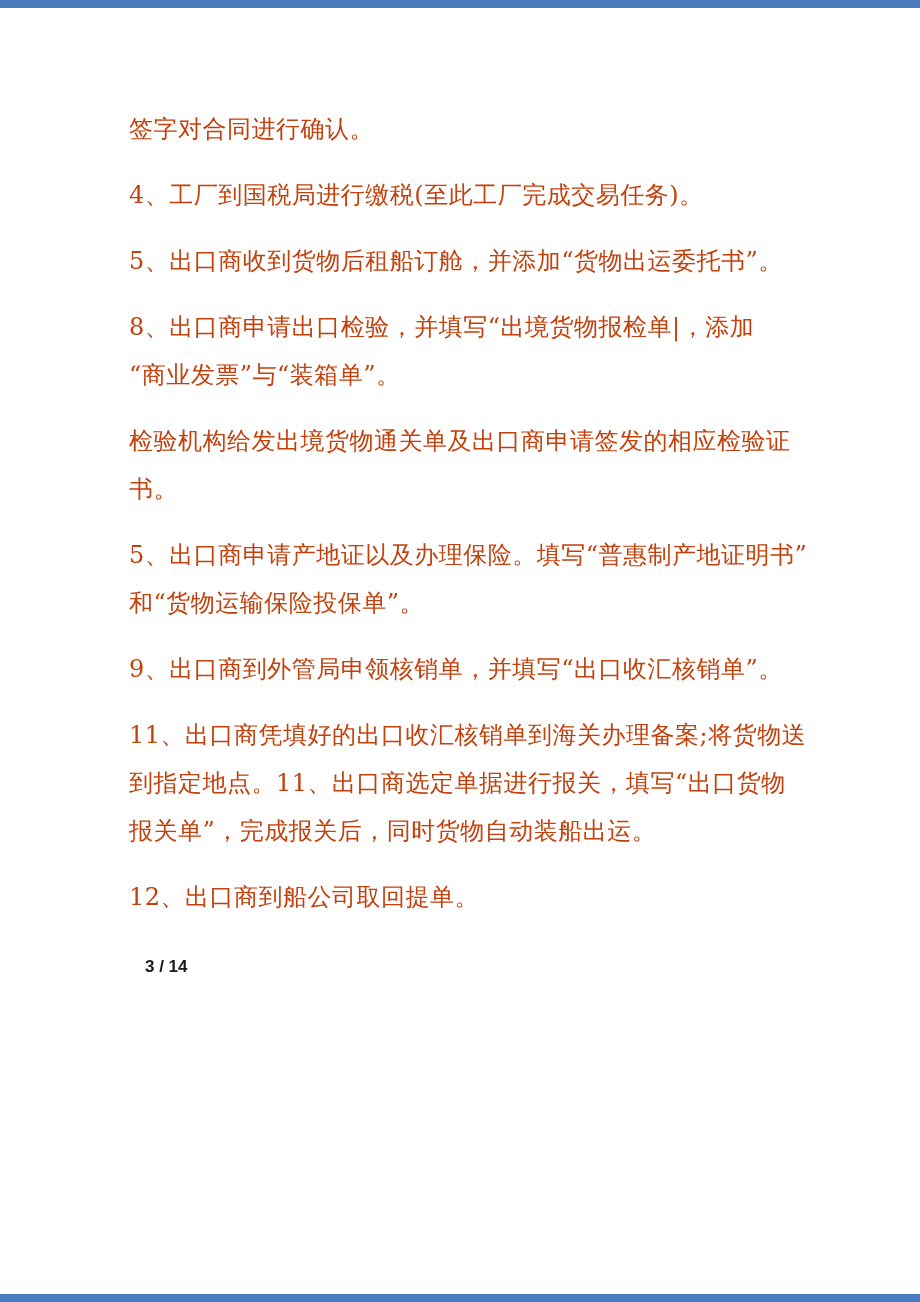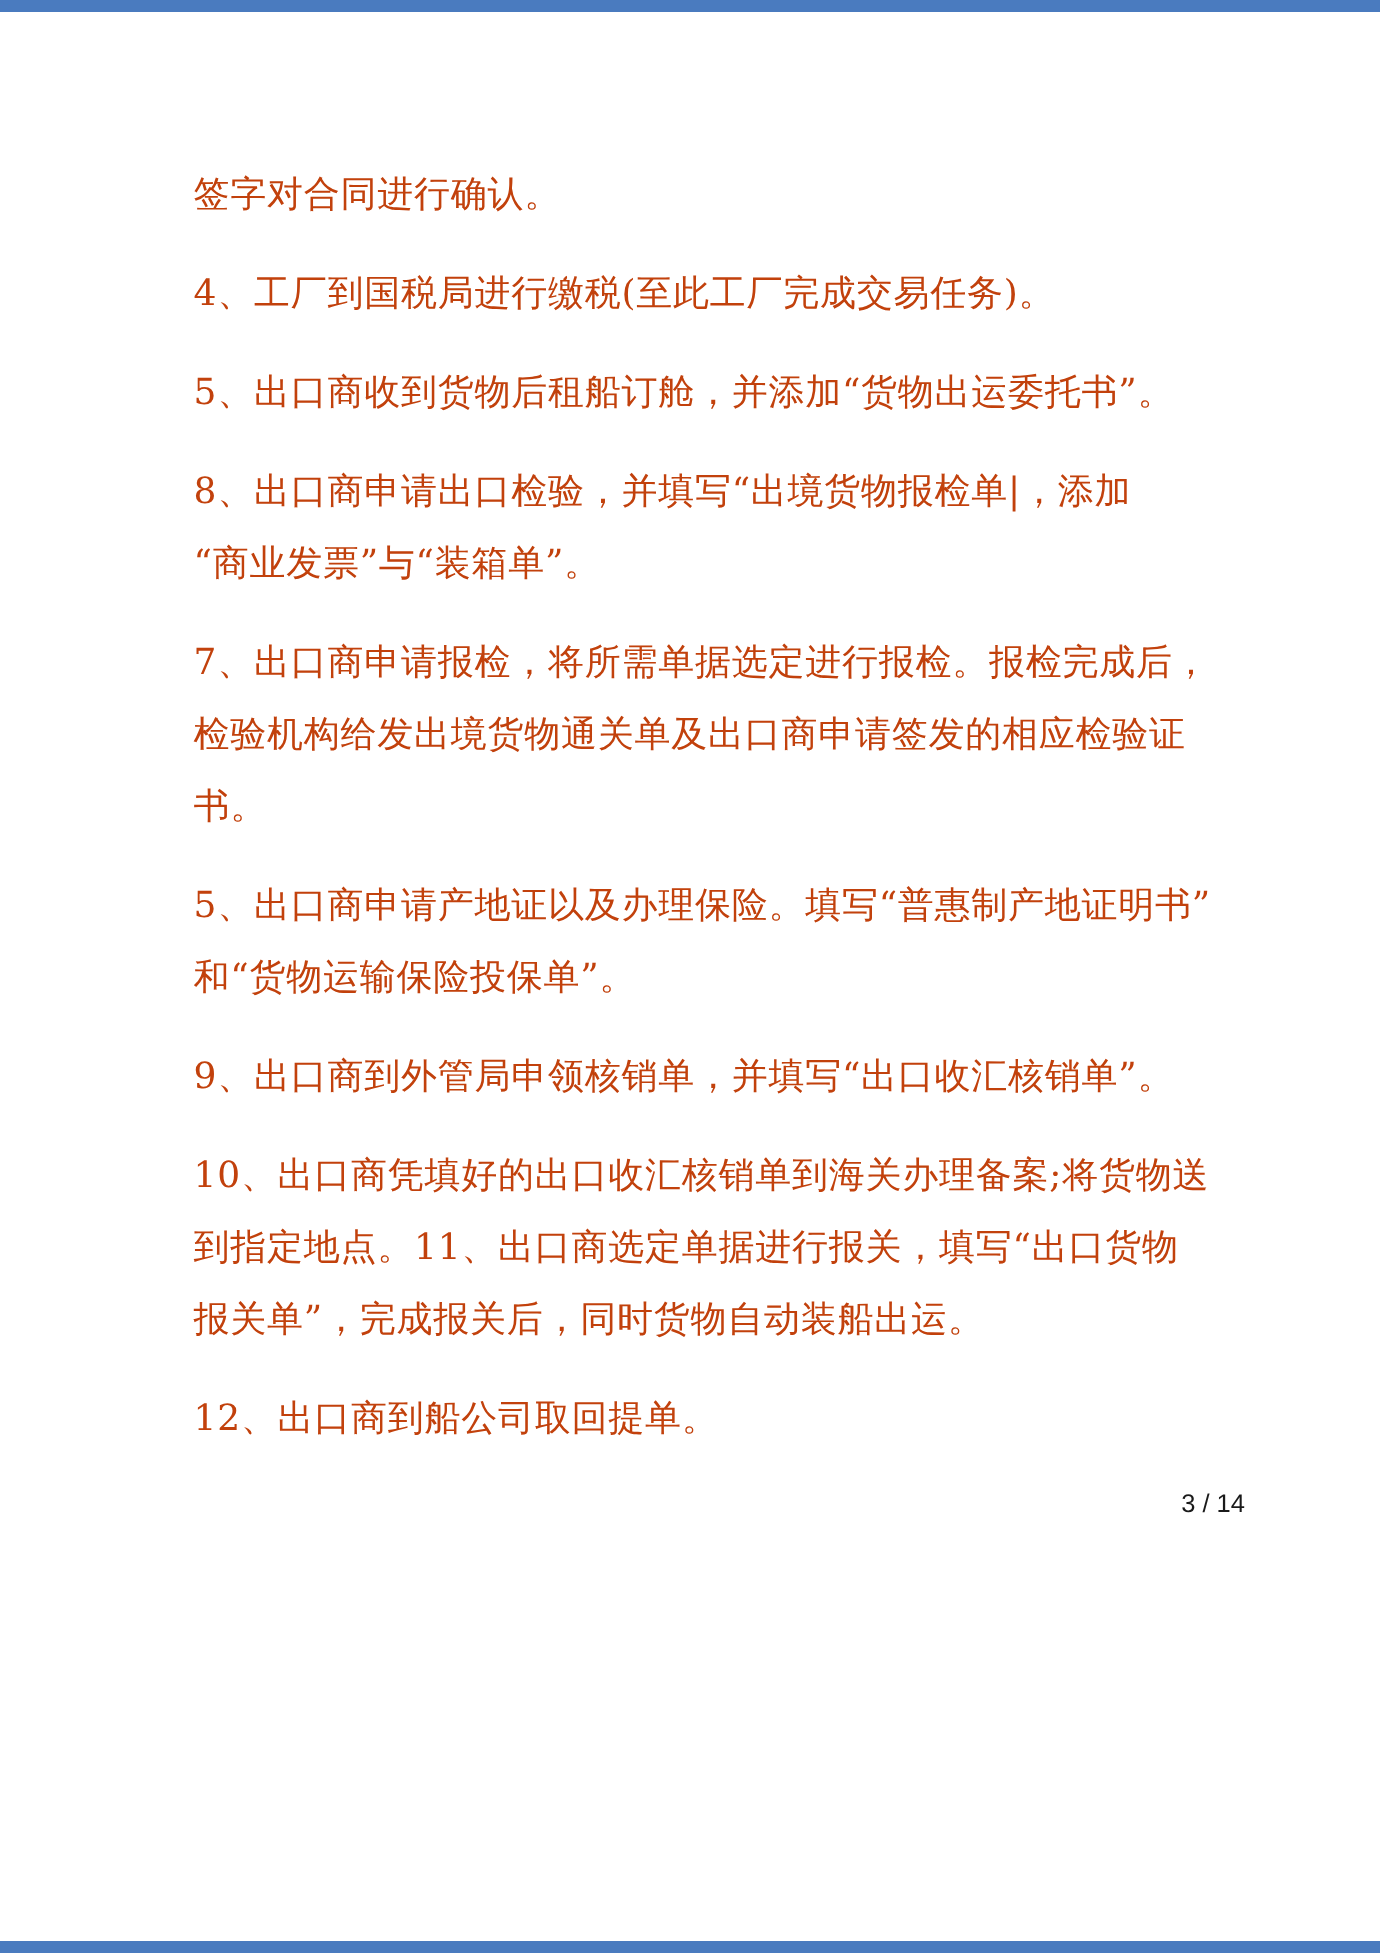--- a/index.html
+++ b/index.html
@@ -28,28 +28,27 @@
   .para { margin:0 0 18px 0; padding:0; }
   .line {
     font-size:24px;
     line-height:48px;
     letter-spacing:0.5px;
     color:#c2410c;
     white-space:nowrap;
     font-weight:400;
   }
   .footer {
-    margin-top:24px;
+    margin-top:36px;
     margin-left:16px;
     font-family:"Liberation Sans","DejaVu Sans",sans-serif;
     font-size:17px;
-    font-weight:normal;
+    font-weight:bold;
     line-height:20px;
     color:#1a1a1a;
-    text-align:right;
   }
 </style>
 </head>
 <body>
 
 <div class="page">
 
   <div class="edge-bar top" style="background: rgb(74, 123, 191);"></div>
 
   <div class="content">
@@ -66,36 +65,35 @@
     <div class="para">
       <div class="line">5、出口商收到货物后租船订舱，并添加“货物出运委托书”。</div>
     </div>
 
     <div class="para">
       <div class="line">8、出口商申请出口检验，并填写“出境货物报检单|，添加</div>
       <div class="line">“商业发票”与“装箱单”。</div>
     </div>
 
     <div class="para">
-      <div class="line">7、出口商申请报检，将所需单据选定进行报检。报检完成后，</div>
       <div class="line">检验机构给发出境货物通关单及出口商申请签发的相应检验证</div>
       <div class="line">书。</div>
     </div>
 
     <div class="para">
       <div class="line">5、出口商申请产地证以及办理保险。填写“普惠制产地证明书”</div>
       <div class="line">和“货物运输保险投保单”。</div>
     </div>
 
     <div class="para">
       <div class="line">9、出口商到外管局申领核销单，并填写“出口收汇核销单”。</div>
     </div>
 
     <div class="para">
-      <div class="line">10、出口商凭填好的出口收汇核销单到海关办理备案;将货物送</div>
+      <div class="line">11、出口商凭填好的出口收汇核销单到海关办理备案;将货物送</div>
       <div class="line">到指定地点。11、出口商选定单据进行报关，填写“出口货物</div>
       <div class="line">报关单”，完成报关后，同时货物自动装船出运。</div>
     </div>
 
     <div class="para">
       <div class="line">12、出口商到船公司取回提单。</div>
     </div>
 
     <div class="footer">3 / 14</div>
 

